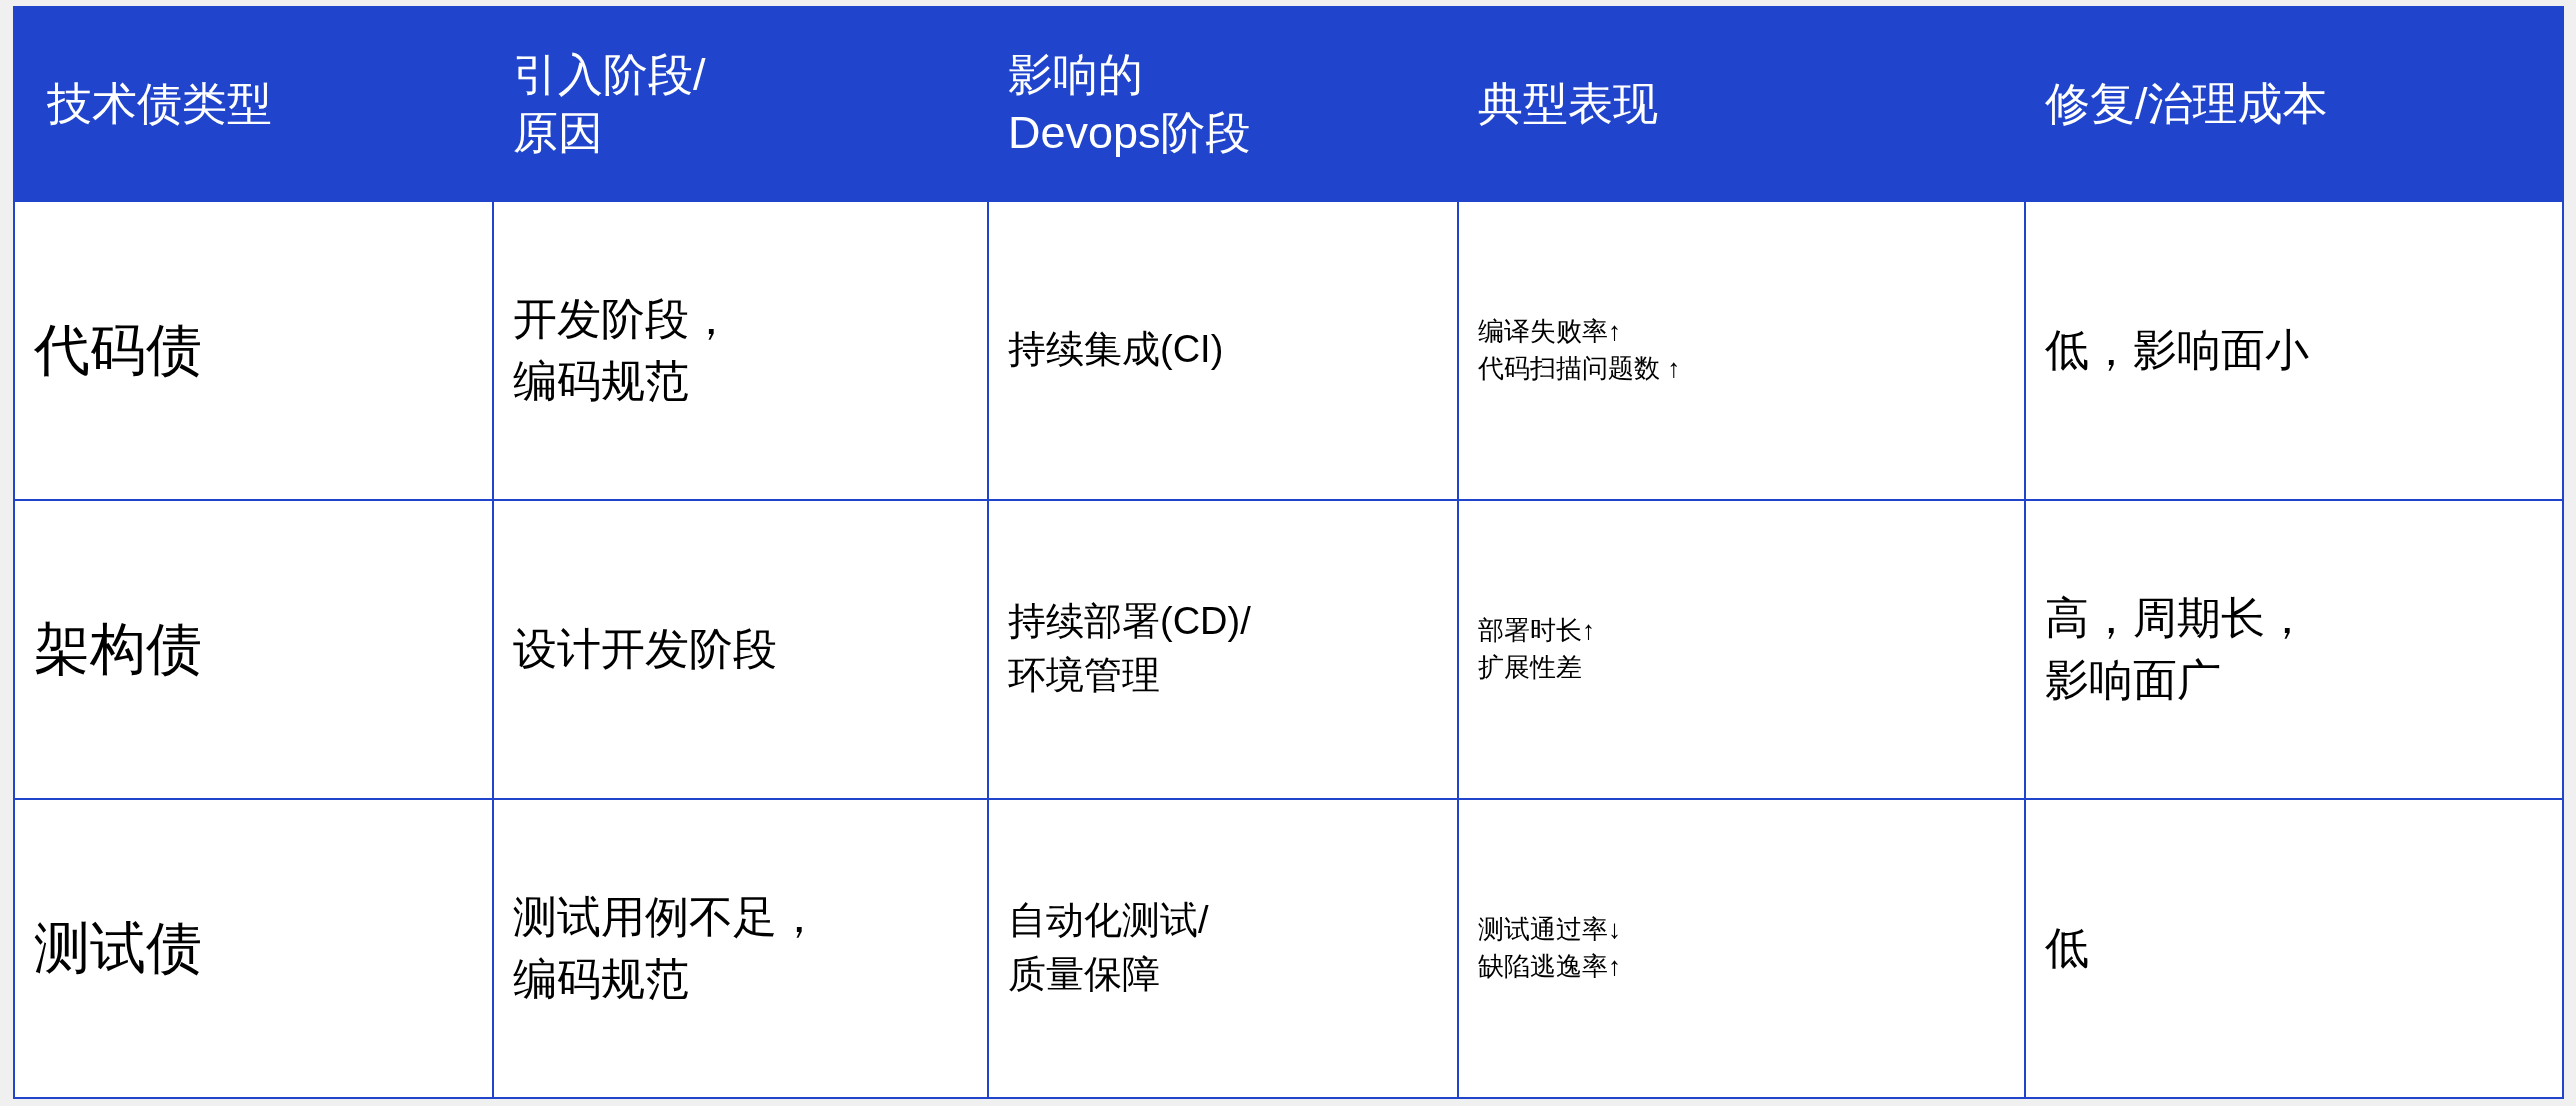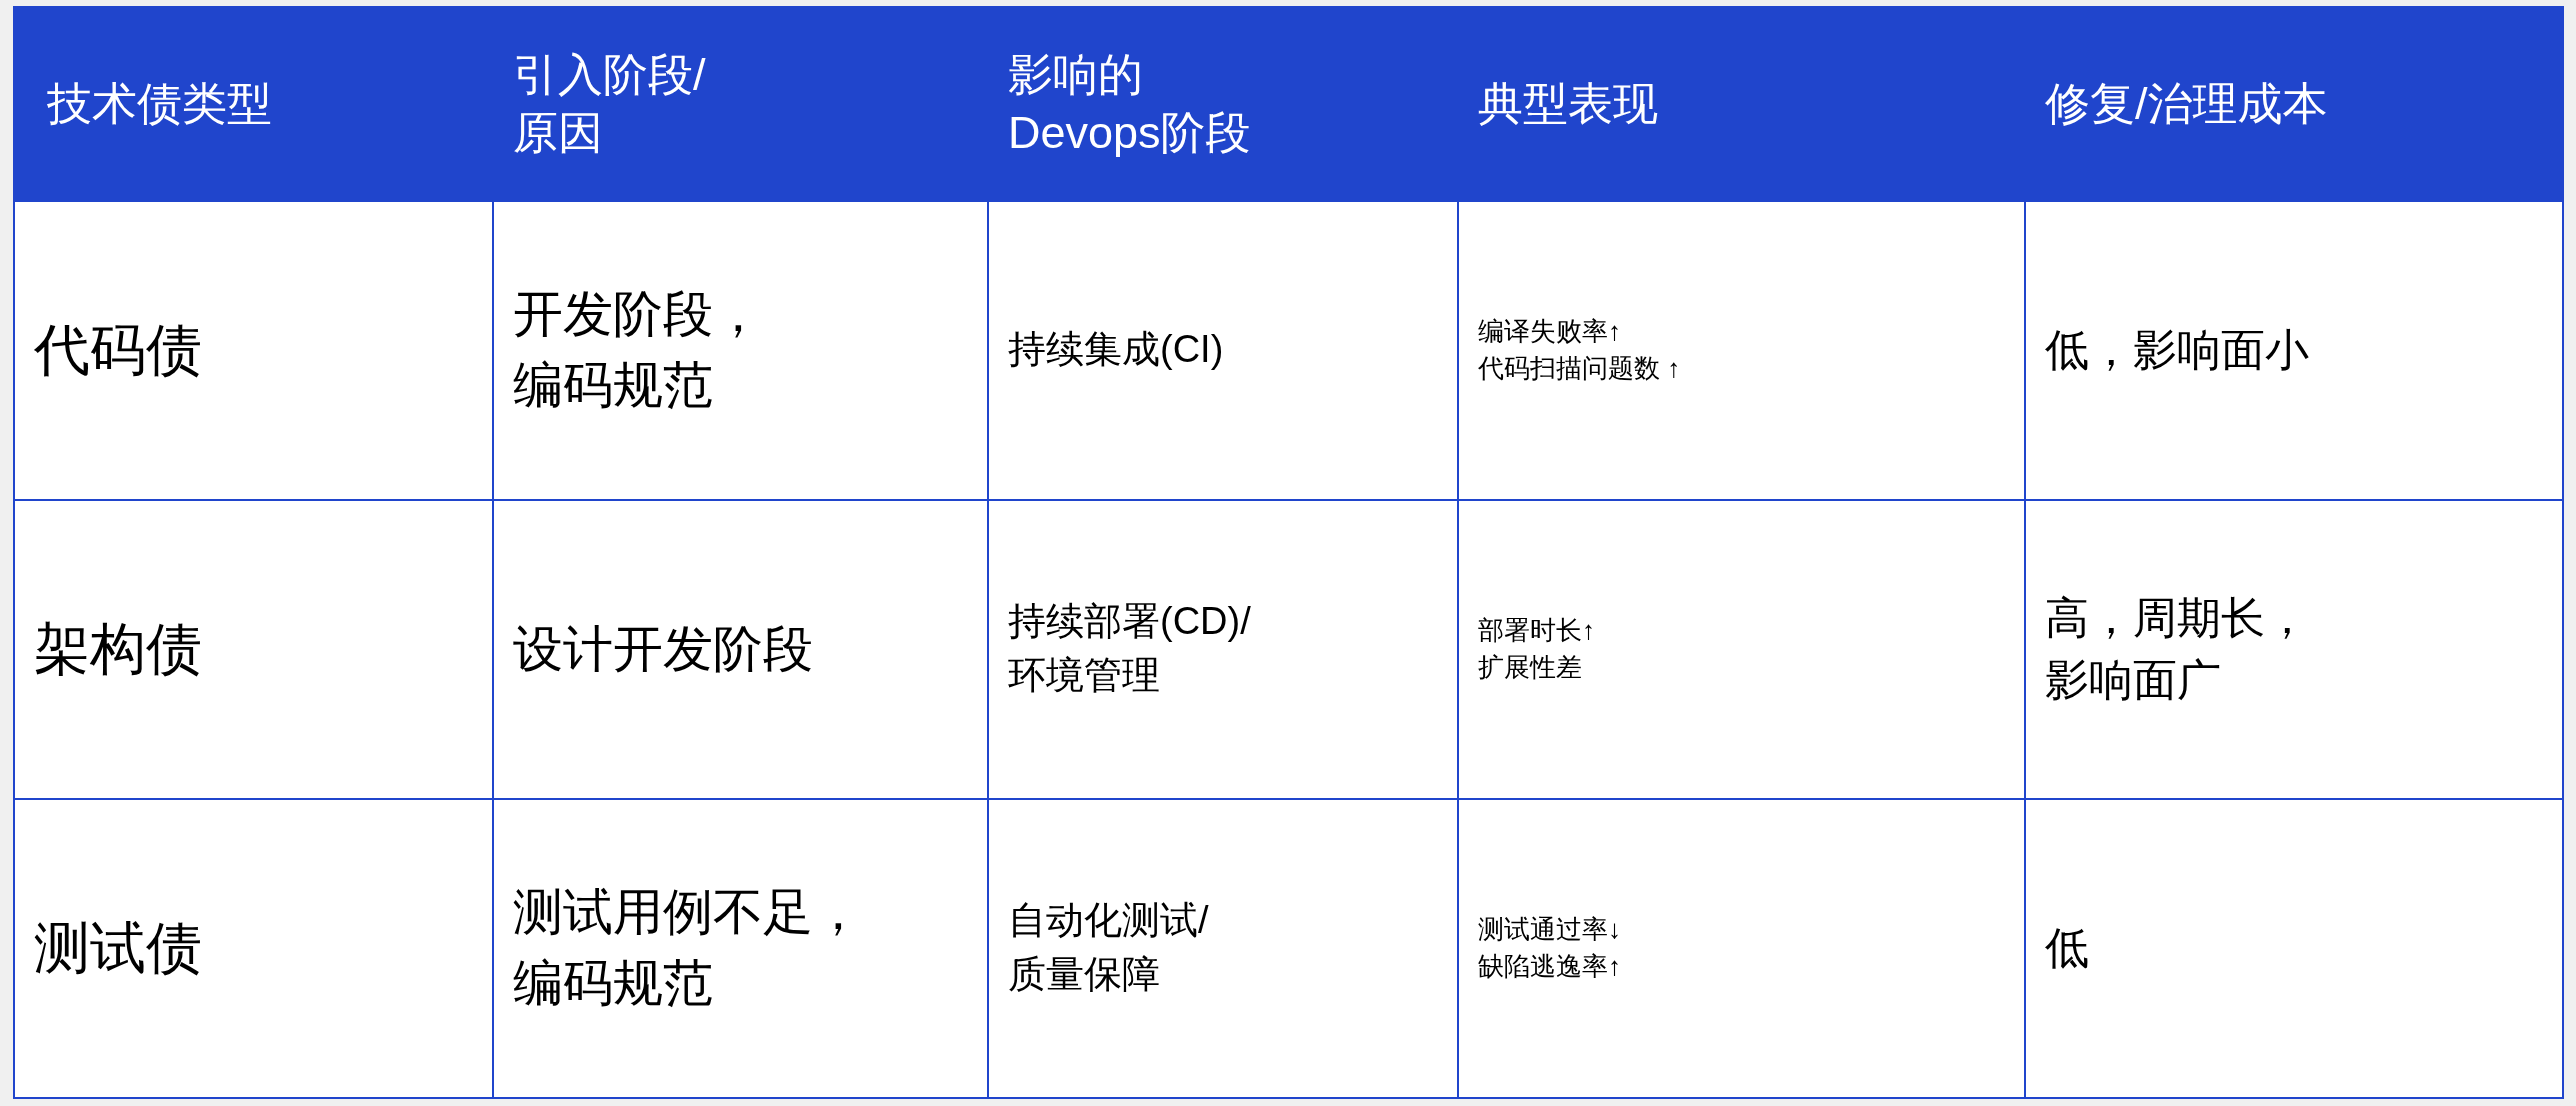--- a/index.html
+++ b/index.html
@@ -71,21 +71,21 @@
   }
 
   tbody tr { height: 226px; }
 
   td.col-type {
     font-size: 56px;
     line-height: 1.25;
     padding-left: 41px;
   }
   td.col-reason {
-    font-size: 50px;
+    font-size: 44px;
     line-height: 1.42;
     padding-left: 35px;
   }
   td.col-stage {
     font-size: 38px;
     line-height: 1.42;
     padding-left: 29px;
   }
   td.col-symptom {
     font-size: 26px;

